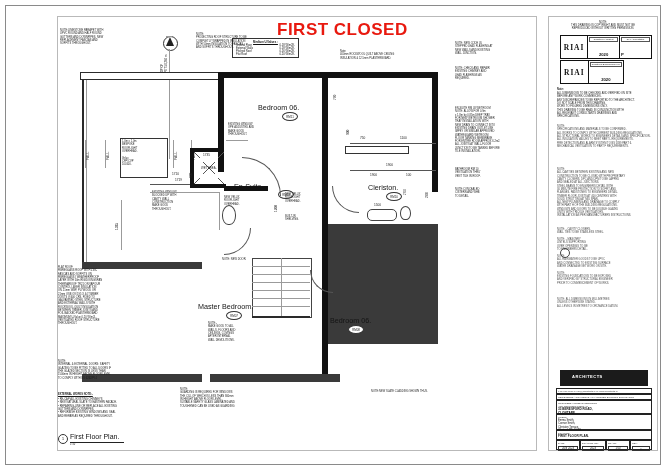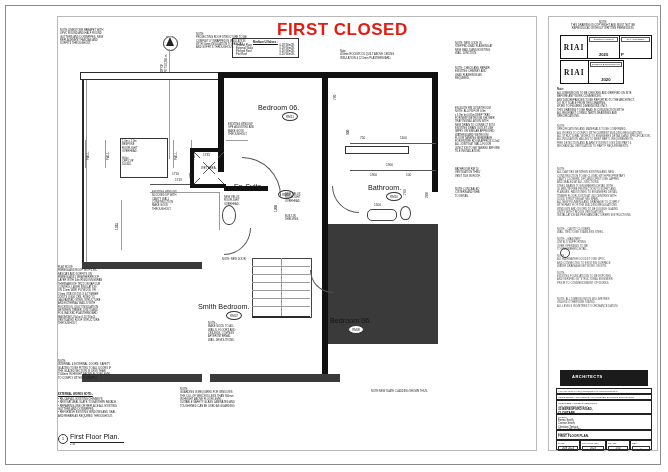--- a/index.html
+++ b/index.html
@@ -236,21 +236,21 @@
 
   <div class="dim" style="left:360px;top:136px;">750</div>
   <div class="dim" style="left:400px;top:136px;">1100</div>
   <div class="dimv" style="left:333px;top:100px;">770</div>
   <div class="dimv" style="left:346px;top:135px;">900</div>
   <div class="dimline" style="left:350px;top:143px;width:86px;"></div>
   <div class="hatch" style="left:345px;top:146px;width:62px;height:6px;border:0.5px solid #333;"></div>
   <div class="dim" style="left:386px;top:163px;">1900</div>
   <div class="dimline" style="left:350px;top:170px;width:86px;"></div>
 
-  <div class="room" style="left:368px;top:183px;">Bathroom.</div>
+  <div class="room" style="left:368px;top:183px;">Cleriston.</div>
   <div class="rmtag" style="left:386px;top:192px;">RM10</div>
   <div class="dim" style="left:370px;top:173px;">1900</div>
   <div class="dim" style="left:406px;top:173px;">100</div>
   <div class="dimv" style="left:404px;top:195px;font-size:2.6px;">2740</div>
   <div class="dimv" style="left:426px;top:198px;font-size:2.6px;">2900</div>
   <div class="dim" style="left:374px;top:203px;">1500</div>
   <div style="position:absolute;left:367px;top:209px;width:28px;height:10px;border:0.7px solid #444;border-radius:5px;"></div>
   <div style="position:absolute;left:400px;top:206px;width:9px;height:12px;border:0.7px solid #444;border-radius:50% 50% 45% 45%;"></div>
   <div class="hatch" style="left:412px;top:176px;width:3px;height:48px;"></div>
   <div class="hatch" style="left:418px;top:176px;width:3px;height:48px;"></div>
@@ -270,21 +270,21 @@
   <div class="hair" style="left:252px;top:282px;width:58px;height:0.5px;"></div>
   <div class="hair" style="left:252px;top:290px;width:58px;height:0.5px;"></div>
   <div class="hair" style="left:252px;top:298px;width:58px;height:0.5px;"></div>
   <div class="hair" style="left:252px;top:306px;width:58px;height:0.5px;"></div>
   <div class="hair" style="left:281px;top:258px;width:0.5px;height:58px;"></div>
   <div class="thin" style="left:252px;top:316px;width:58px;height:2px;"></div>
 
   <div class="note" style="left:222px;top:258px;">NOTE: NEW DOOR.</div>
   <div style="position:absolute;left:224px;top:228px;width:26px;height:26px;border-right:0.7px solid #555;border-bottom:0.7px solid #555;border-radius:0 0 100% 0;"></div>
 
-  <div class="room" style="left:198px;top:302px;">Smith Bedroom.</div>
+  <div class="room" style="left:198px;top:302px;">Master Bedroom.</div>
   <div class="rmtag" style="left:226px;top:311px;">RM07</div>
   <div class="note" style="left:208px;top:322px;width:42px;">NOTE:-
 MAKE GOOD TO ALL
 WALLS, FLOORS AND
 CEILINGS, COVINGS
 AFTER INTERNAL
 WALL DEMOLITIONS.</div>
 
   <div class="room" style="left:330px;top:316px;">Bedroom 06.</div>
   <div class="rmtag" style="left:348px;top:325px;">RM08</div>

